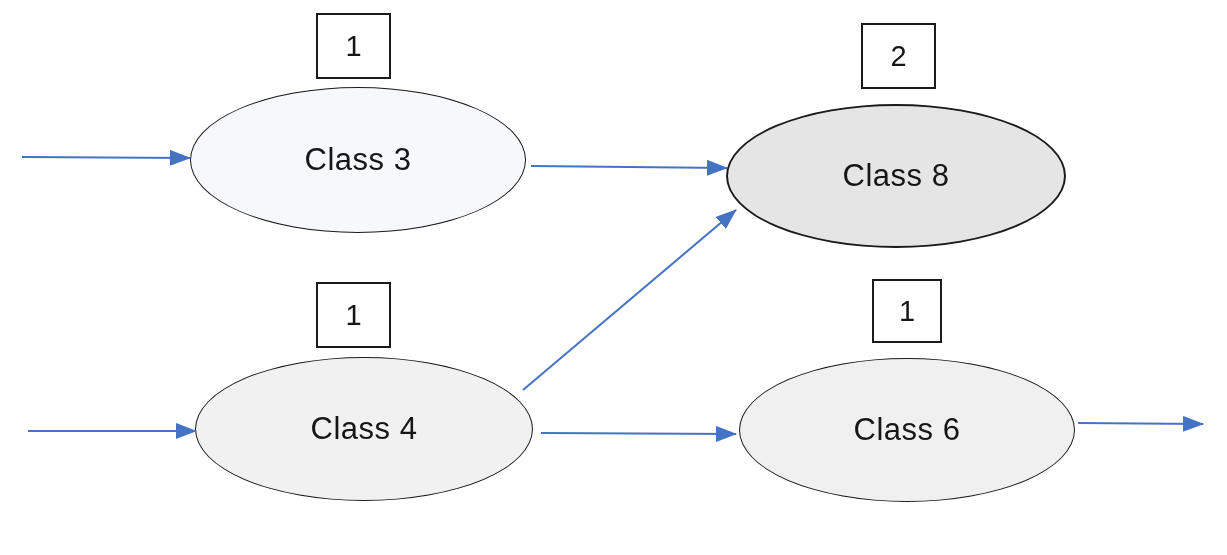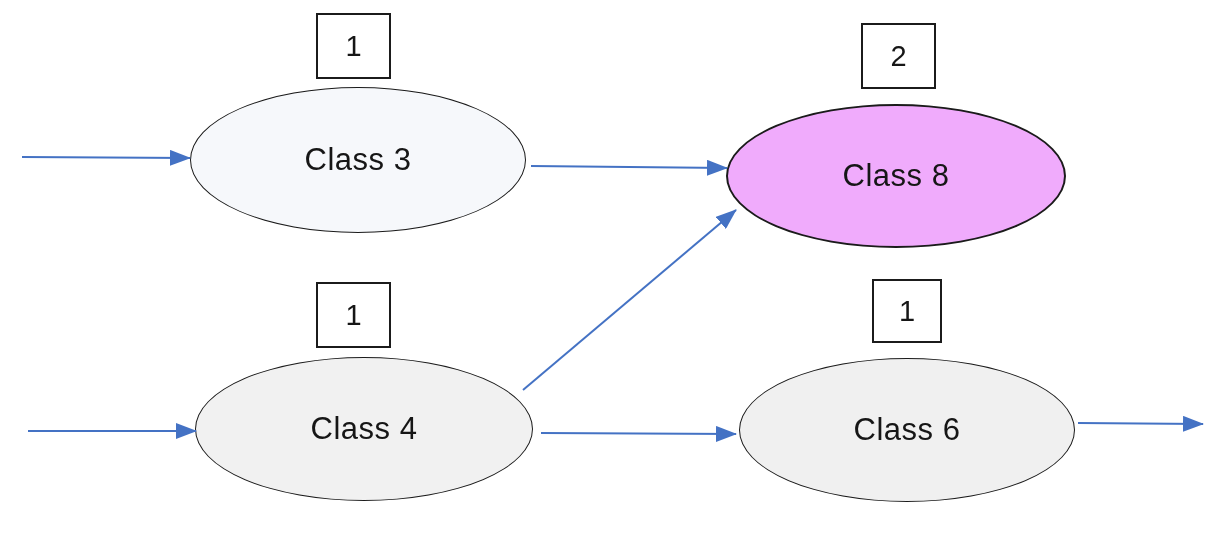--- a/index.html
+++ b/index.html
@@ -54,21 +54,21 @@
   }
 </style>
 </head>
 <body>
 
 <div class="canvas">
 
   <div class="node" style="left: 190px; top: 87px; width: 336px; height: 146px; background: rgb(246, 248, 251); border-width: 1.7px; border-color: rgb(27, 27, 27);">
     <span class="node-label">Class 3</span>
   </div>
-  <div class="node" style="left: 726px; top: 104px; width: 340px; height: 144px; background: #f0abfc; border-width: 2.8px; border-color: rgb(27, 27, 27);">
+  <div class="node" style="left: 726px; top: 104px; width: 340px; height: 144px; background: #e5e5e5; border-width: 2.8px; border-color: rgb(27, 27, 27);">
     <span class="node-label">Class 8</span>
   </div>
   <div class="node" style="left: 195px; top: 357px; width: 338px; height: 144px; background: rgb(241, 241, 241); border-width: 1.7px; border-color: rgb(27, 27, 27);">
     <span class="node-label">Class 4</span>
   </div>
   <div class="node" style="left: 739px; top: 358px; width: 336px; height: 144px; background: rgb(240, 240, 240); border-width: 1.7px; border-color: rgb(27, 27, 27); text-align: right;">
     <span class="node-label">Class 6</span>
   </div>
 
   <div class="badge" style="left: 316px; top: 13px; width: 75px; height: 66px; border-color: rgb(27, 27, 27);">

